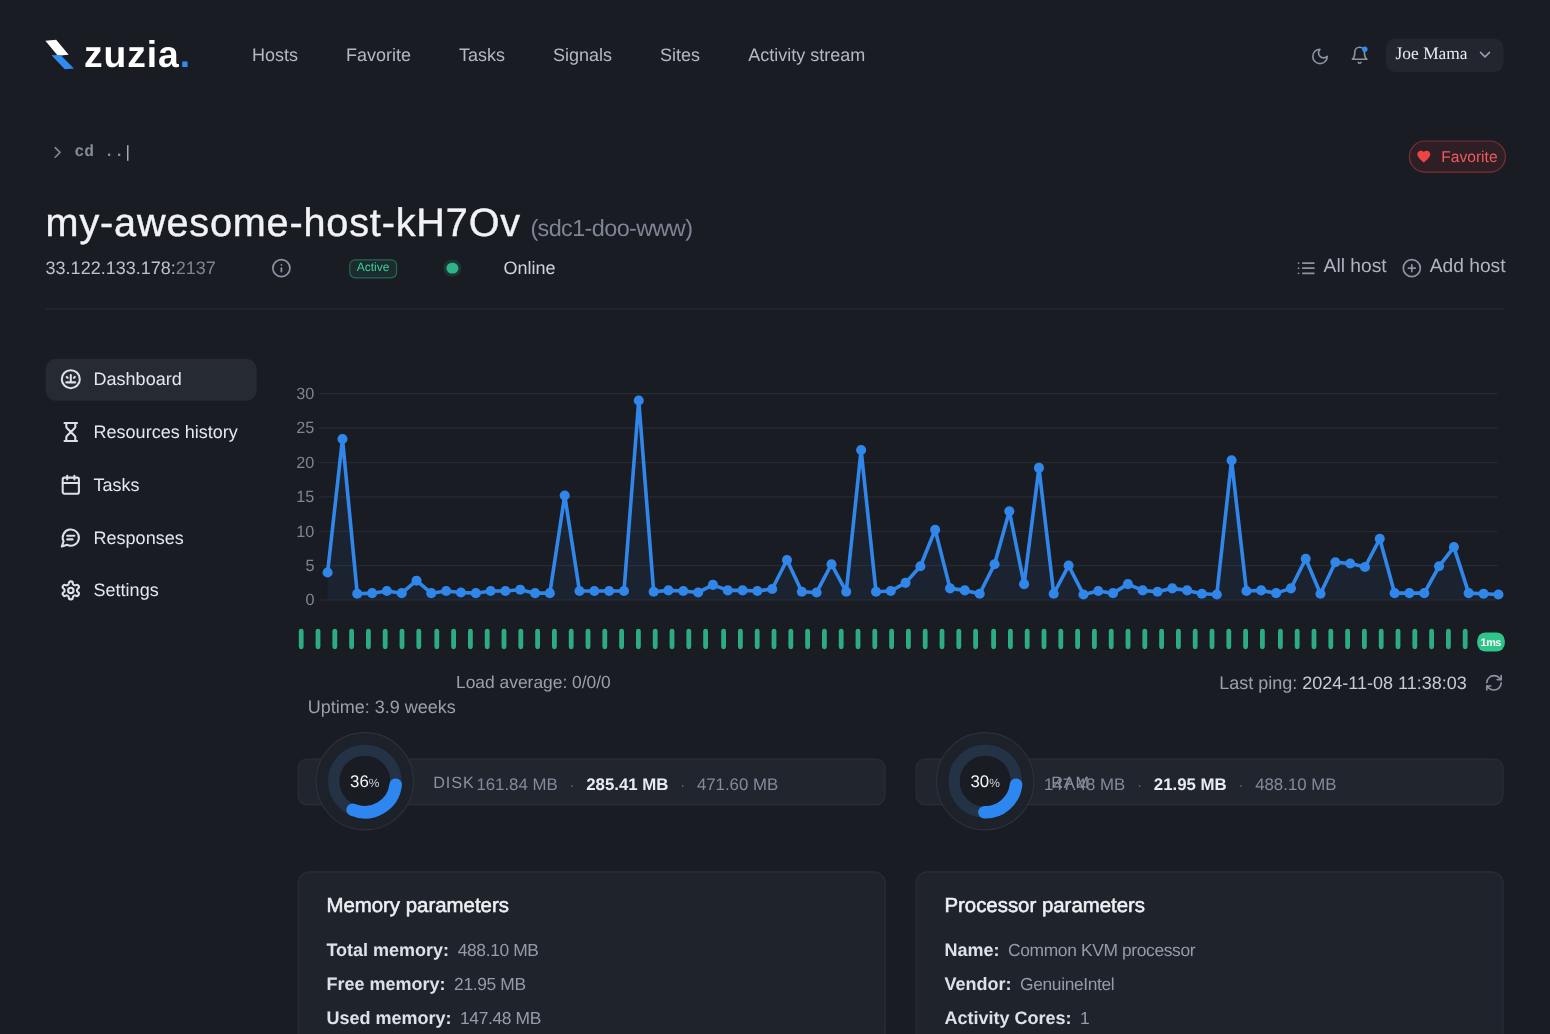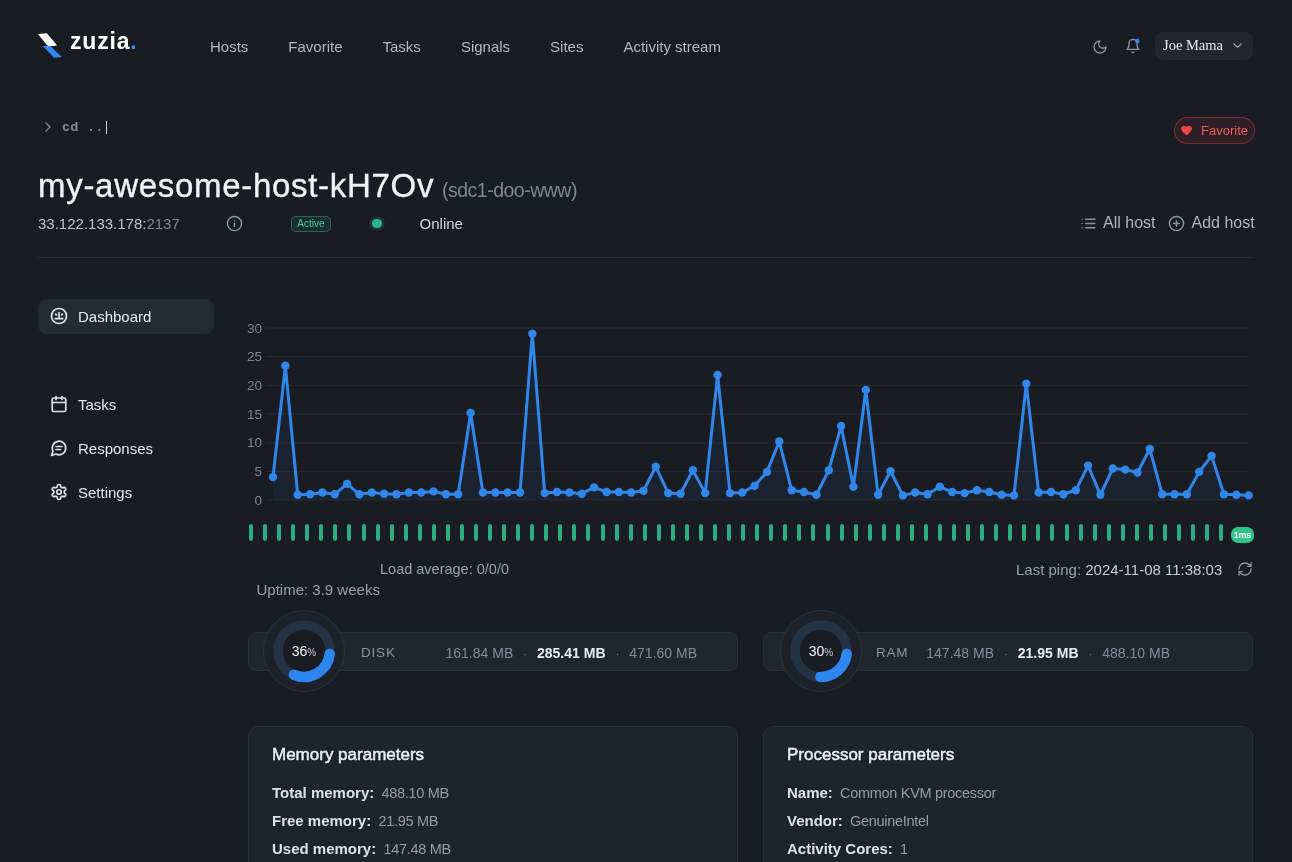--- a/index.html
+++ b/index.html
@@ -40,40 +40,40 @@
 .tick { position:absolute; top:0; width:4px; height:16.5px; border-radius:2px; background:#2dac81; }
 .msbadge { position:absolute; background:#2fc488; color:#fff; font-size:9px; font-weight:bold; letter-spacing:-0.3px;
   border-radius:7px; display:flex; align-items:center; justify-content:center; }
 
 .uptime { color:#98a0ac; font-size:15px; }
 .lastping b { color:#c6ccd6; font-weight:normal; }
 
 .gcard { position:absolute; width:490px; height:39px; top:632px; background:#21252d;
   border:1px solid #2a2e38; border-radius:8px; }
 .glabel { position:absolute; top:645px; font-size:13.5px; color:#8a92a0; letter-spacing:0.8px; }
-.gvals { position:absolute; top:645px; font-size:14px; color:#828b9c; text-align:right; }
+.gvals { position:absolute; top:645px; font-size:14px; color:#828b9c; }
 .gvals b { color:#e8ebf0; font-weight:bold; }
 .gvals .sep { color:#6b7280; font-size:12px; padding:0 6px; }
 
 .pcard { position:absolute; top:726px; width:490px; height:170px; background:#1f232b;
   border:1px solid #2a2e38; border-radius:10px; padding:18px 23px; }
 .pcard h3 { font-size:17px; font-weight:normal; -webkit-text-stroke:0.45px #eef0f4; color:#eef0f4; margin-bottom:19px; }
 .pcard .row { font-size:15px; height:18px; margin-bottom:10px; color:#949ca9; }
 .pcard .row b { color:#dde1e8; font-weight:bold; margin-right:3px; }
 .pcard .row .v { font-size:14.5px; letter-spacing:-0.3px; }
 </style>
 </head>
 <body>
 
 <div class="abs" style="left:34px; top:28px; display:flex; align-items:flex-start;">
   <svg width="28" height="31" viewBox="0 0 28 31">
 <path d="M3.8 6 L12.8 5.2 L23.2 17.6 L14.2 18.4 Z" fill="#ffffff"></path>
 <path d="M8.9 18.1 L16.4 17.9 L27.6 29 L20 29.8 Z" fill="#2f8df2"></path>
 </svg>
-  <span style="font-size:23px; font-weight:bold; color:#fff; margin-left:8px; margin-top:0px; letter-spacing:0.8px;">zuzia<span style="color:#2f8df2;">.</span></span>
+  <span style="font-size:31px; font-weight:bold; color:#fff; margin-left:8px; margin-top:0px; letter-spacing:0.8px;">zuzia<span style="color:#2f8df2;">.</span></span>
 </div>
 <div class="nav abs" style="left:210px; top:37.5px; display:flex; gap:40px;">
   <a>Hosts</a>
     <a>Favorite</a>
     <a>Tasks</a>
     <a>Signals</a>
     <a>Sites</a>
     <a>Activity stream</a>
 </div>
 <div class="abs iconbtn" style="left:1092px; top:38.5px;"><svg width="16" height="16" viewBox="0 0 24 24" fill="none" stroke="currentColor" stroke-width="2" stroke-linecap="round" stroke-linejoin="round">
@@ -141,20 +141,28 @@
 <div class="abs" style="left:38px; top:299px; width:176px; height:240px;">
   <div class="side-item active" style="top:0;"><span class="ic">
         <svg width="18" height="18" viewBox="0 0 24 24" fill="none" stroke="currentColor" stroke-width="2.3" stroke-linecap="round" stroke-linejoin="round">
           <circle cx="12" cy="12" r="10"></circle>
           <path d="M7 15.5h10"></path>
           <path d="M12 15V7.5"></path>
           <path d="m7.5 9.5 1 1"></path>
           <path d="m16.5 9.5-1 1"></path>
         </svg>
       </span>Dashboard</div>
+  <div class="side-item" style="top:44px;"><span class="ic">
+        <svg width="18" height="18" viewBox="0 0 24 24" fill="none" stroke="currentColor" stroke-width="2.3" stroke-linecap="round" stroke-linejoin="round">
+          <path d="M5 22h14"></path>
+          <path d="M5 2h14"></path>
+          <path d="M17 22v-4.172a2 2 0 0 0-.586-1.414L12 12l-4.414 4.414A2 2 0 0 0 7 17.828V22"></path>
+          <path d="M7 2v4.172a2 2 0 0 0 .586 1.414L12 12l4.414-4.414A2 2 0 0 0 17 6.172V2"></path>
+        </svg>
+      </span>Resources history</div>
   <div class="side-item" style="top:88px;"><span class="ic">
         <svg width="18" height="18" viewBox="0 0 24 24" fill="none" stroke="currentColor" stroke-width="2.3" stroke-linecap="round" stroke-linejoin="round">
           <rect x="3" y="4" width="18" height="18" rx="2"></rect>
           <path d="M16 2v4"></path>
           <path d="M8 2v4"></path>
           <path d="M3 10h18"></path>
         </svg>
       </span>Tasks</div>
   <div class="side-item" style="top:132px;"><span class="ic">
         <svg width="18" height="18" viewBox="0 0 24 24" fill="none" stroke="currentColor" stroke-width="2.3" stroke-linecap="round" stroke-linejoin="round">

